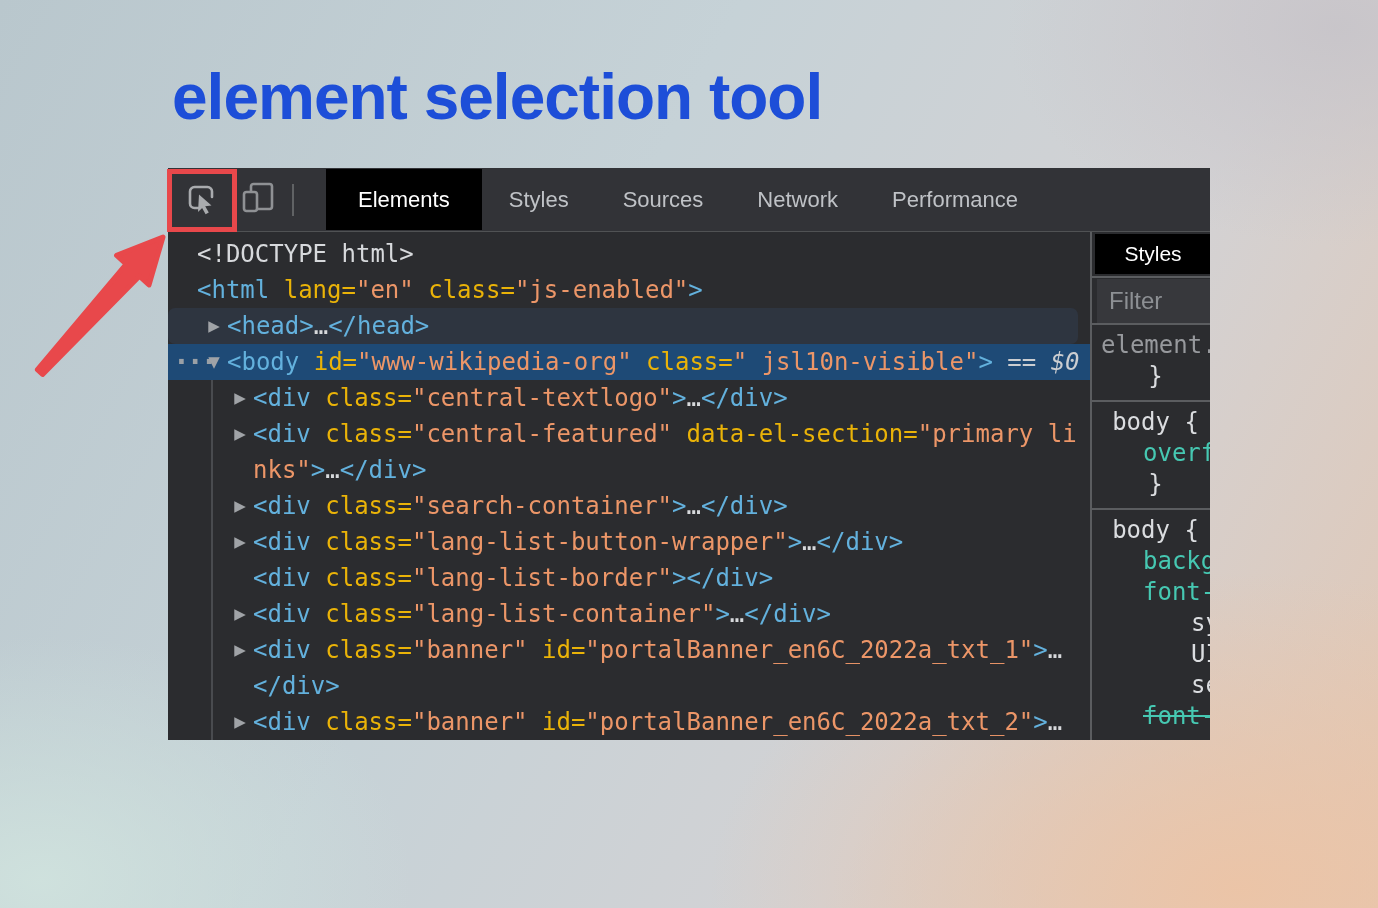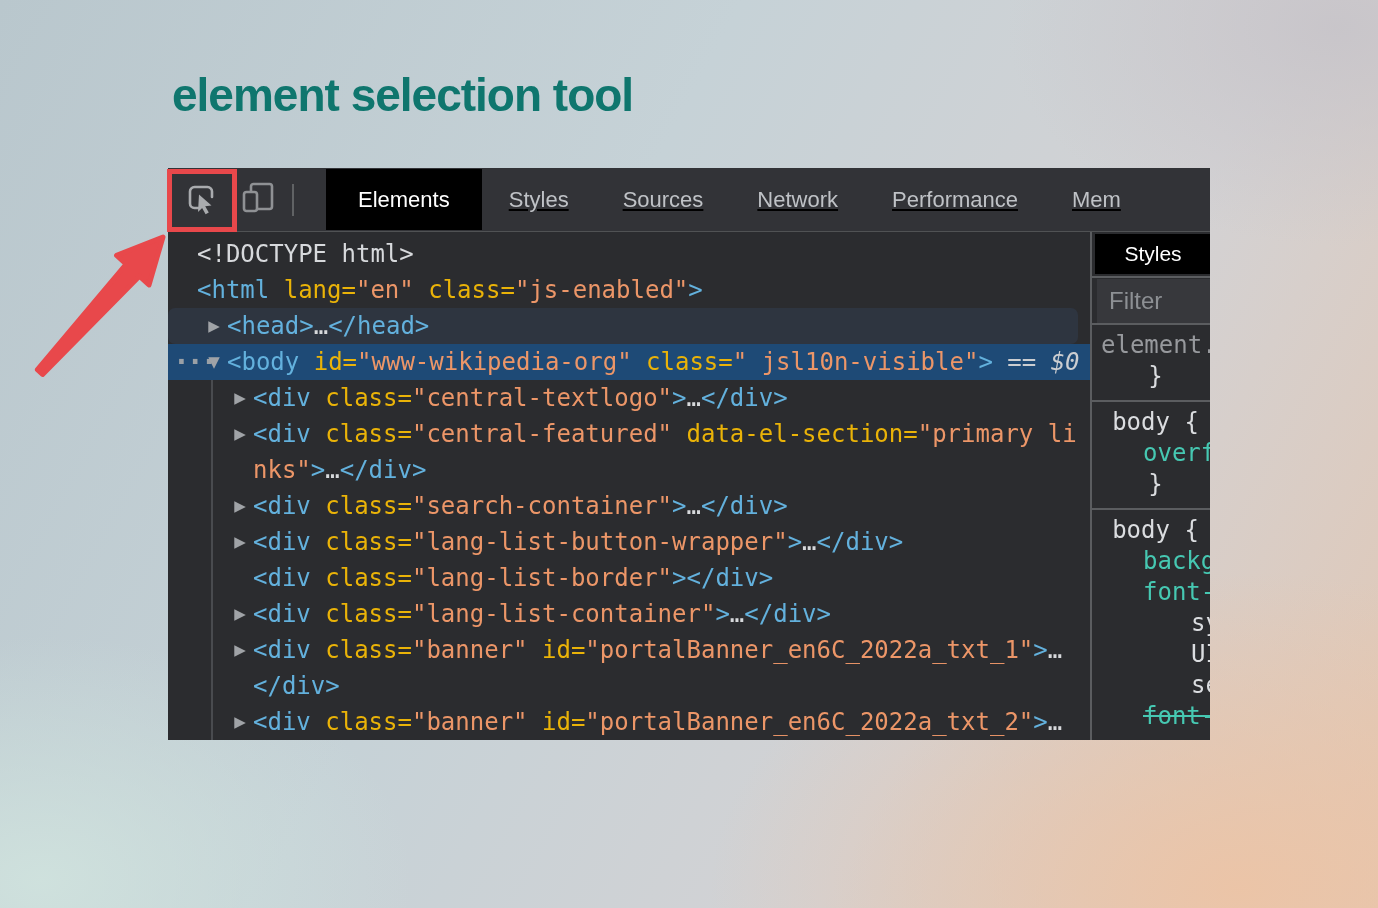--- a/index.html
+++ b/index.html
@@ -9,23 +9,23 @@
     background:
       radial-gradient(55% 50% at 90% 98%, rgba(236,196,166,.95), rgba(236,196,166,0) 70%),
       radial-gradient(45% 45% at 3% 97%, rgba(208,227,222,.9), rgba(208,227,222,0) 60%),
       radial-gradient(40% 40% at 97% 3%, rgba(199,196,201,.9), rgba(199,196,201,0) 60%),
       linear-gradient(118deg, #b9c7cd 0%, #c6d2d7 40%, #d3d2d4 70%, #e2c7b3 100%);
     position: relative;
   }
 
   
   .anno-title {
-    position: absolute; left: 172px; top: 68px;
-    font-size: 46px; font-weight: bold; letter-spacing: -1px;
-    color: #0f766e;
+    position: absolute; left: 172px; top: 60px;
+    font-size: 64px; font-weight: bold; letter-spacing: -1px;
+    color: #1d4ed8;
   }
   .anno-box {
     position: absolute; left: 167px; top: 169px; width: 70px; height: 63px;
     border: 5px solid #e8484b; z-index: 30;
   }
   .anno-arrow { position: absolute; left: 0; top: 0; width: 300px; height: 500px; z-index: 29; pointer-events: none; }
 
   
   .devtools {
     position: absolute; left: 168px; top: 168px; width: 1042px; height: 572px;
@@ -33,21 +33,21 @@
     font-family: "DejaVu Sans Mono", monospace;
   }
   .toolbar {
     height: 64px; background: #323337; display: flex; align-items: stretch;
     border-bottom: 1px solid #505254; font-family: "Liberation Sans", sans-serif;
     position: relative; z-index: 2;
   }
   .tool-btn { width: 66px; display: flex; align-items: center; justify-content: center; }
   .tool-btn.device { width: 50px; }
   .toolbar-divider { width: 2px; height: 32px; background: #606264; align-self: center; margin: 0 10px 0 8px; }
-  .tab-bar { display: flex; align-items: stretch; margin-left: 22px; white-space: nowrap; overflow: hidden; flex: 1; text-decoration: underline; }
+  .tab-bar { display: flex; align-items: stretch; margin-left: 22px; white-space: nowrap; overflow: hidden; flex: 1; }
   .tab {
     display: flex; align-items: center; padding: 0 27px; font-size: 22px;
     color: #bfc2c6; margin: 1px 0;
   }
   .tab.selected { background: #000; color: #fff; padding: 0 32px; }
 
   .main { display: flex; height: 508px; }
 
   
   .tree { flex: 1; position: relative; padding-top: 4px; font-size: 24px; color: #d7d9dc; overflow: hidden; }
@@ -117,21 +117,20 @@
         </svg>
       </span>
     </div>
     <div class="toolbar-divider"></div>
     <div class="tab-bar">
         <div class="tab selected">Elements</div>
         <div class="tab">Styles</div>
         <div class="tab">Sources</div>
         <div class="tab">Network</div>
         <div class="tab">Performance</div>
-        <div class="tab">Mem</div>
       </div>
   </div>
   <div class="main">
     <div class="tree">
       <div class="guide"></div>
     <div class="trow" style="padding-left: 29px;"><span class="s-plain">&lt;!DOCTYPE html&gt;</span></div>
         <div class="trow" style="padding-left: 29px;"><span class="s-tag">&lt;html</span><span class="s-plain"> </span><span class="s-attr">lang=</span><span class="s-val">"en"</span><span class="s-plain"> </span><span class="s-attr">class=</span><span class="s-val">"js-enabled"</span><span class="s-tag">&gt;</span></div>
         <div class="trow h-hover" style="padding-left: 59px;"><span class="tw-arrow" style="left: 35px;">▶</span><span class="s-tag">&lt;head&gt;</span><span class="s-plain">…</span><span class="s-tag">&lt;/head&gt;</span></div>
         <div class="trow h-selected" style="padding-left: 59px;"><span class="tw-dots">···</span><span class="tw-arrow" style="left: 35px;">▼</span><span class="s-tag">&lt;body</span><span class="s-plain"> </span><span class="s-attr">id=</span><span class="s-val">"www-wikipedia-org"</span><span class="s-plain"> </span><span class="s-attr">class=</span><span class="s-val">" jsl10n-visible"</span><span class="s-tag">&gt;</span><span class="s-eq"> == </span><span class="s-dollar">$0</span></div>
         <div class="trow" style="padding-left: 85px;"><span class="tw-arrow" style="left: 61px;">▶</span><span class="s-tag">&lt;div</span><span class="s-plain"> </span><span class="s-attr">class=</span><span class="s-val">"central-textlogo"</span><span class="s-tag">&gt;</span><span class="s-plain">…</span><span class="s-tag">&lt;/div&gt;</span></div>

